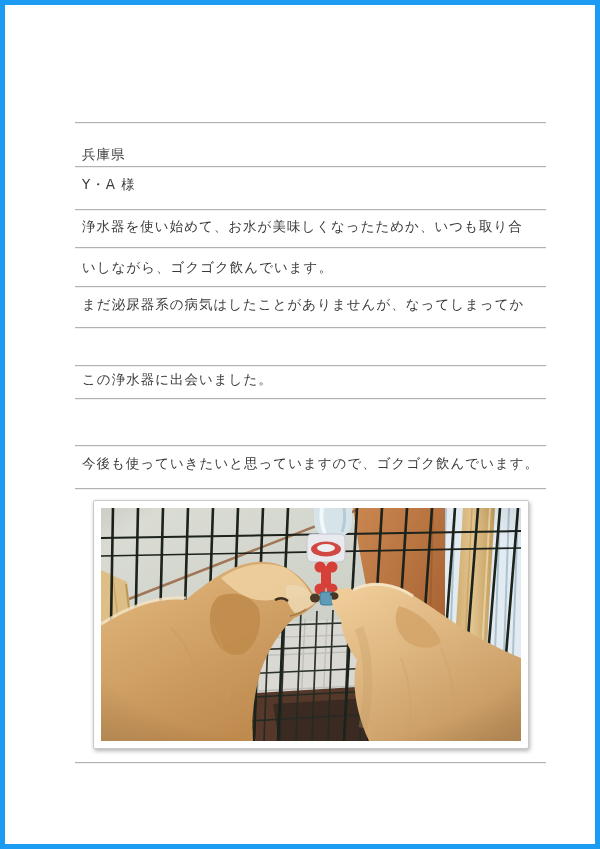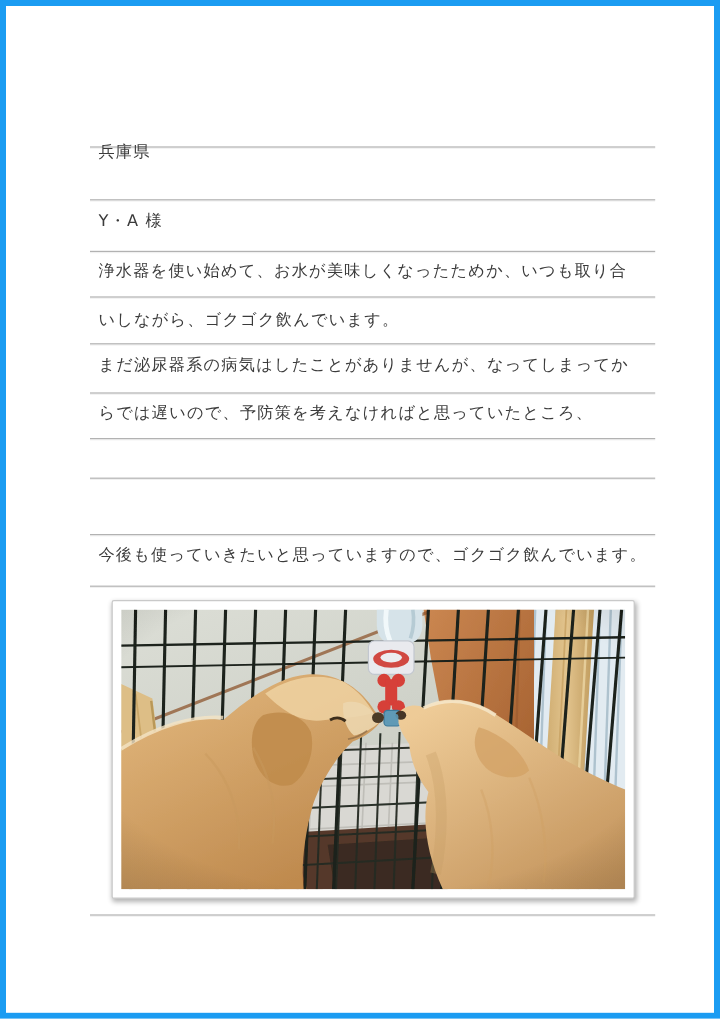--- a/index.html
+++ b/index.html
@@ -40,26 +40,26 @@
   <div class="rule" style="top:204px"></div>
   <div class="rule" style="top:242px"></div>
   <div class="rule" style="top:281px"></div>
   <div class="rule" style="top:322px"></div>
   <div class="rule" style="top:360px"></div>
   <div class="rule" style="top:393px"></div>
   <div class="rule" style="top:440px"></div>
   <div class="rule" style="top:483px"></div>
   <div class="rule" style="top:757px"></div>
 
-  <div class="textline" style="top:114px">兵庫県</div>
+  <div class="textline" style="top:141px">兵庫県</div>
   <div class="textline" style="top:213px">浄水器を使い始めて、お水が美味しくなったためか、いつも取り合</div>
   <div class="textline" style="top:171px">Y・A 様</div>
   <div class="textline" style="top:291px">まだ泌尿器系の病気はしたことがありませんが、なってしまってか</div>
   <div class="textline" style="top:254px">いしながら、ゴクゴク飲んでいます。</div>
-  <div class="textline" style="top:331px">らでは遅いので、予防策を考えなければと思っていたところ、</div>
+  <div class="textline" style="top:366px">この浄水器に出会いました。</div>
   <div class="textline" style="top:450px">今後も使っていきたいと思っていますので、ゴクゴク飲んでいます。</div>
 
   <div class="photo-frame">
     <svg viewBox="0 0 420 233" xmlns="http://www.w3.org/2000/svg">
       <defs>
         <linearGradient id="gBG" x1="0" y1="0" x2="0.7" y2="1">
           <stop offset="0" stop-color="#dcded6"></stop>
           <stop offset="1" stop-color="#c2c6bc"></stop>
         </linearGradient>
         <linearGradient id="gDoor" x1="0" y1="0" x2="1" y2="1">

